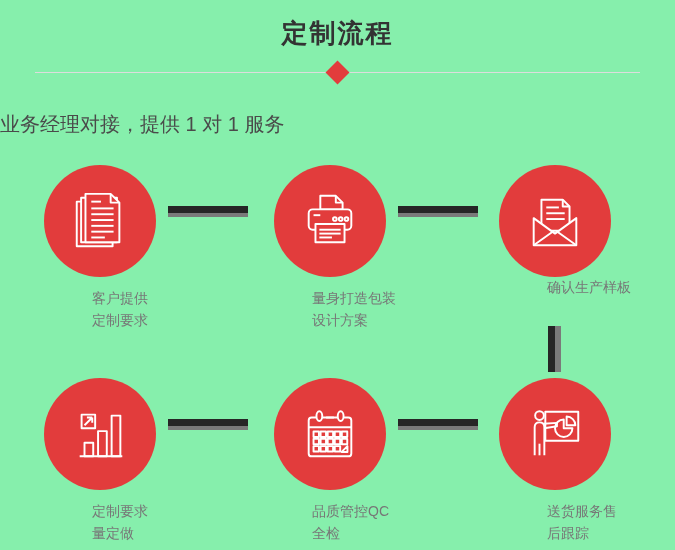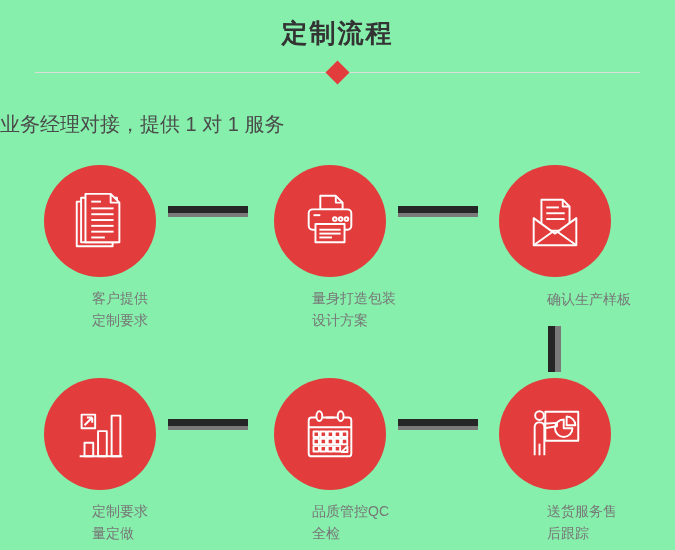--- a/index.html
+++ b/index.html
@@ -43,21 +43,21 @@
   .c5{left:274px;top:378px;}
   .c6{left:499px;top:378px;}
 
   .step-label{
     position:absolute;font-size:14px;line-height:22px;color:var(--label-text);
     white-space:nowrap;
     margin-left:28px;
   }
   .l1{left:64px;top:287px;}
   .l2{left:284px;top:287px;}
-  .l3{left:519px;top:288px;}
+  .l3{left:519px;top:276px;}
   .l4{left:64px;top:500px;}
   .l5{left:284px;top:500px;}
   .l6{left:519px;top:500px;}
   .step-label span{display:block;}
 
   .connector-h{
     position:absolute;width:80px;height:7px;
     background:var(--connector-dark);
     border-bottom:4px solid var(--connector-gray);
   }

